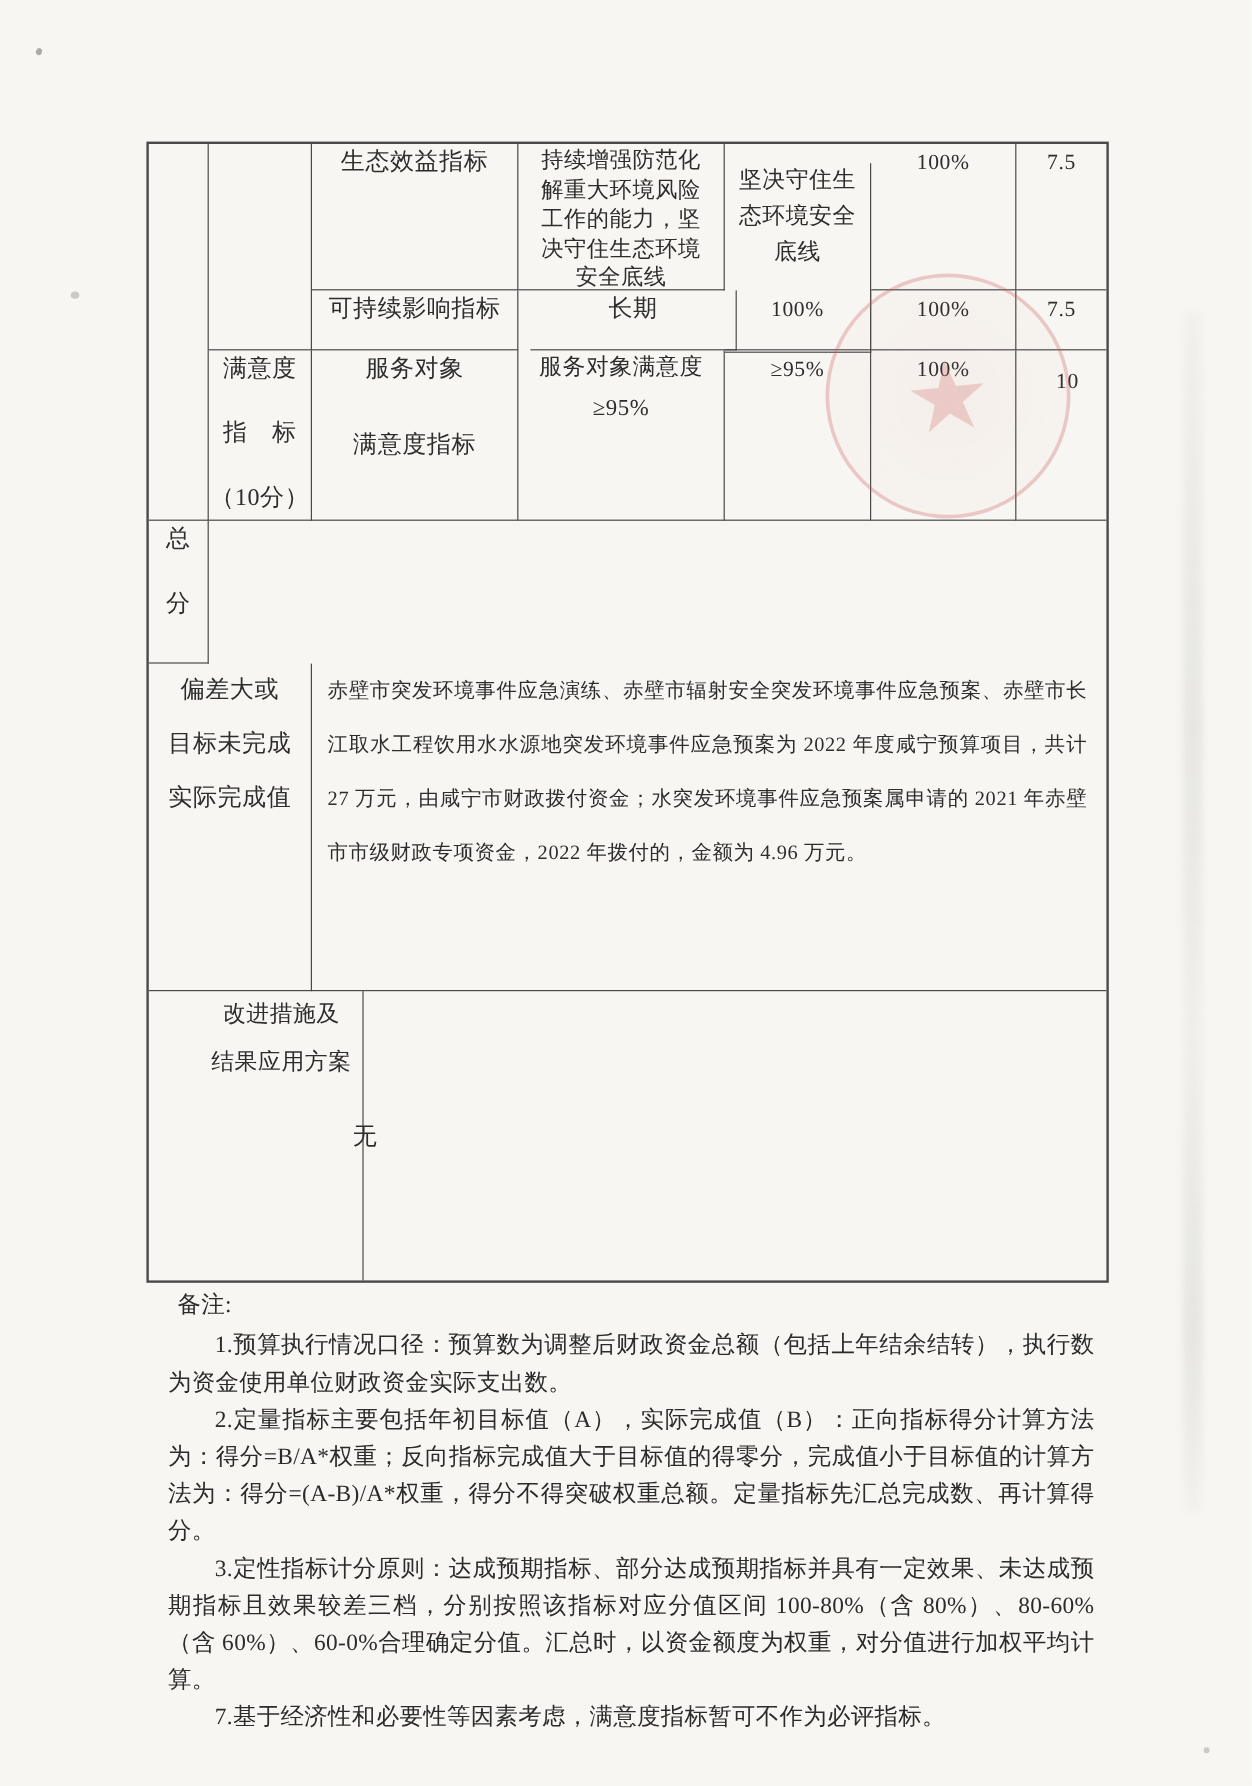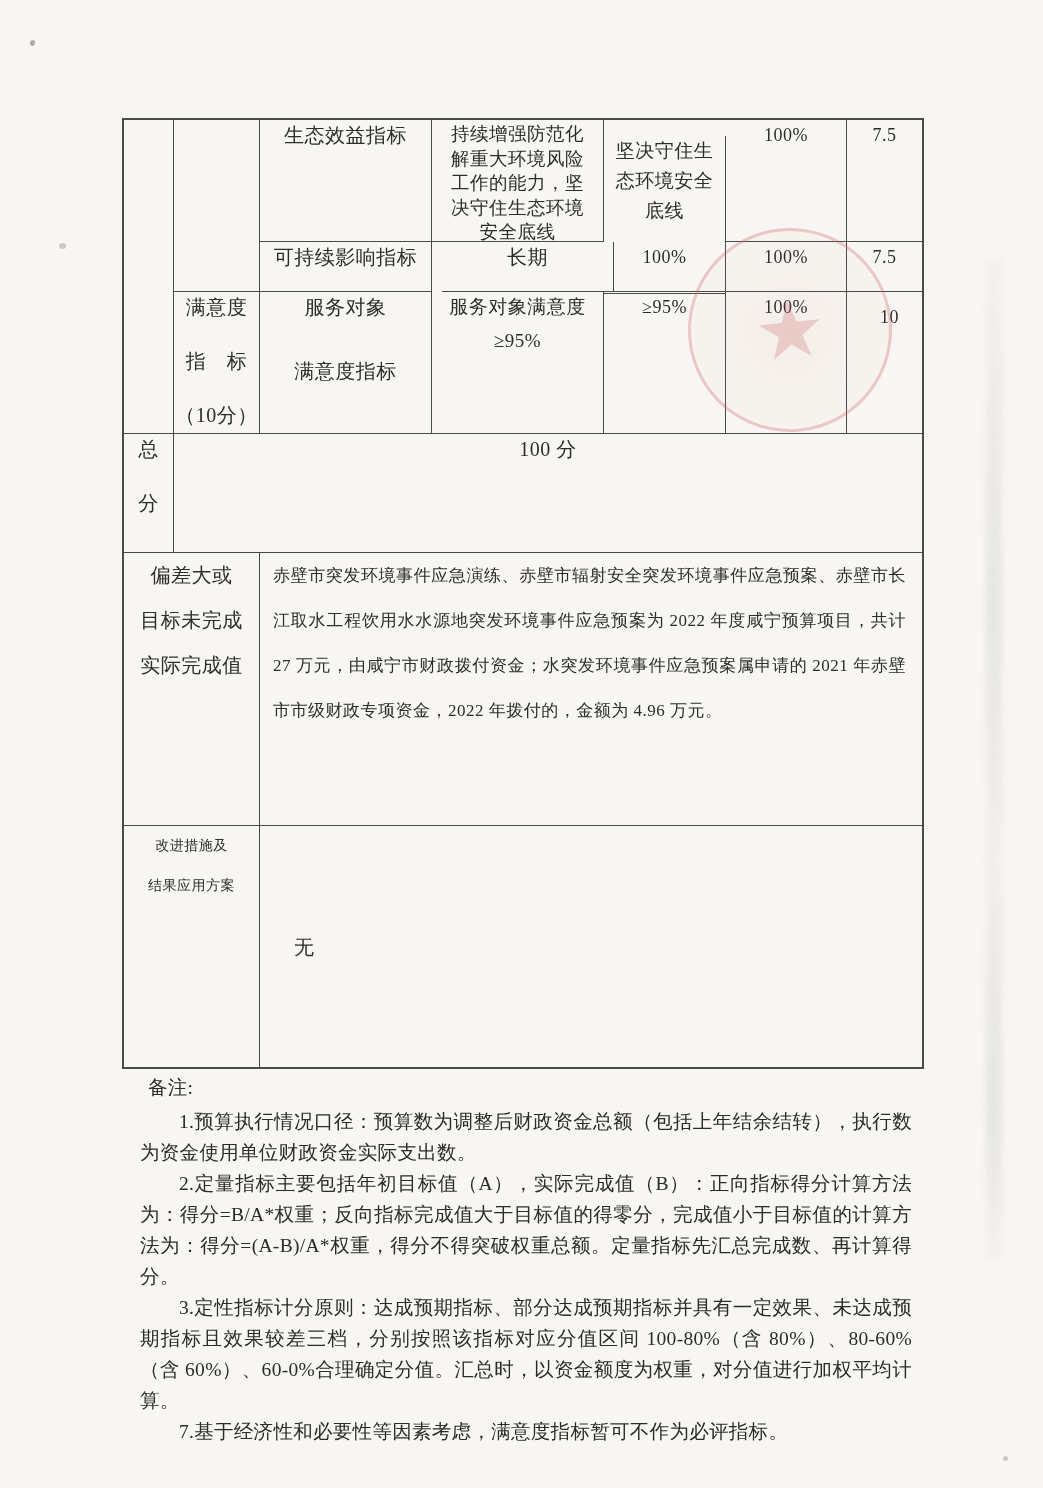--- a/index.html
+++ b/index.html
@@ -29,21 +29,21 @@
   }
   .no-r{border-right:none;}
   .no-b{border-bottom:none;}
   .small-wrap{font-size:18.5px;line-height:24.5px;padding:2px 10px;}
   .wrap19{font-size:19px;line-height:30px;padding:0 6px;}
   .num{font-size:18px;}
   .stack-gap34{row-gap:34px;}
   .stack-gap24{row-gap:24px;}
   .stack-gap4{row-gap:4px;}
   .label-stack{line-height:45px;font-size:20px;}
-  .label-stack2{line-height:40px;font-size:14px;}
+  .label-stack2{line-height:40px;font-size:19px;margin-left:43px;}
   .para-cell{align-items:center;}
   .para{
     width:100%;box-sizing:border-box;
     text-align:justify;
     padding:0 16px 0 13px;
     font-size:17px;line-height:45px;
     letter-spacing:0.5px;
   }
   .left-cell{flex-direction:row;justify-content:flex-start;padding-left:34px;}
   .notes{
@@ -142,23 +142,20 @@
       <div>100%</div>
     </div>
     <div class="cell num no-r" style="left:723px;top:172px;width:75px;height:142px">
       <div style="padding-top:10px;padding-left:10px">10</div>
     </div>
 
     <div class="cell stack-gap24" style="left:0;top:314px;width:50px;height:119px">
       <div>总</div>
       <div>分</div>
     </div>
-    <div class="cell no-r" style="left:50px;top:314px;width:748px;height:119px">
-      <div>100 分</div>
-    </div>
 
     <div class="cell label-stack" style="left:0;top:433px;width:136px;height:273px">
       <div>偏差大或</div>
       <div>目标未完成</div>
       <div>实际完成值</div>
     </div>
     <div class="cell no-r para-cell" style="left:136px;top:433px;width:662px;height:273px">
       <div class="para">赤壁市突发环境事件应急演练、赤壁市辐射安全突发环境事件应急预案、赤壁市长江取水工程饮用水水源地突发环境事件应急预案为 2022 年度咸宁预算项目，共计 27 万元，由咸宁市财政拨付资金；水突发环境事件应急预案属申请的 2021 年赤壁市市级财政专项资金，2022 年拨付的，金额为 4.96 万元。</div>
     </div>
 

